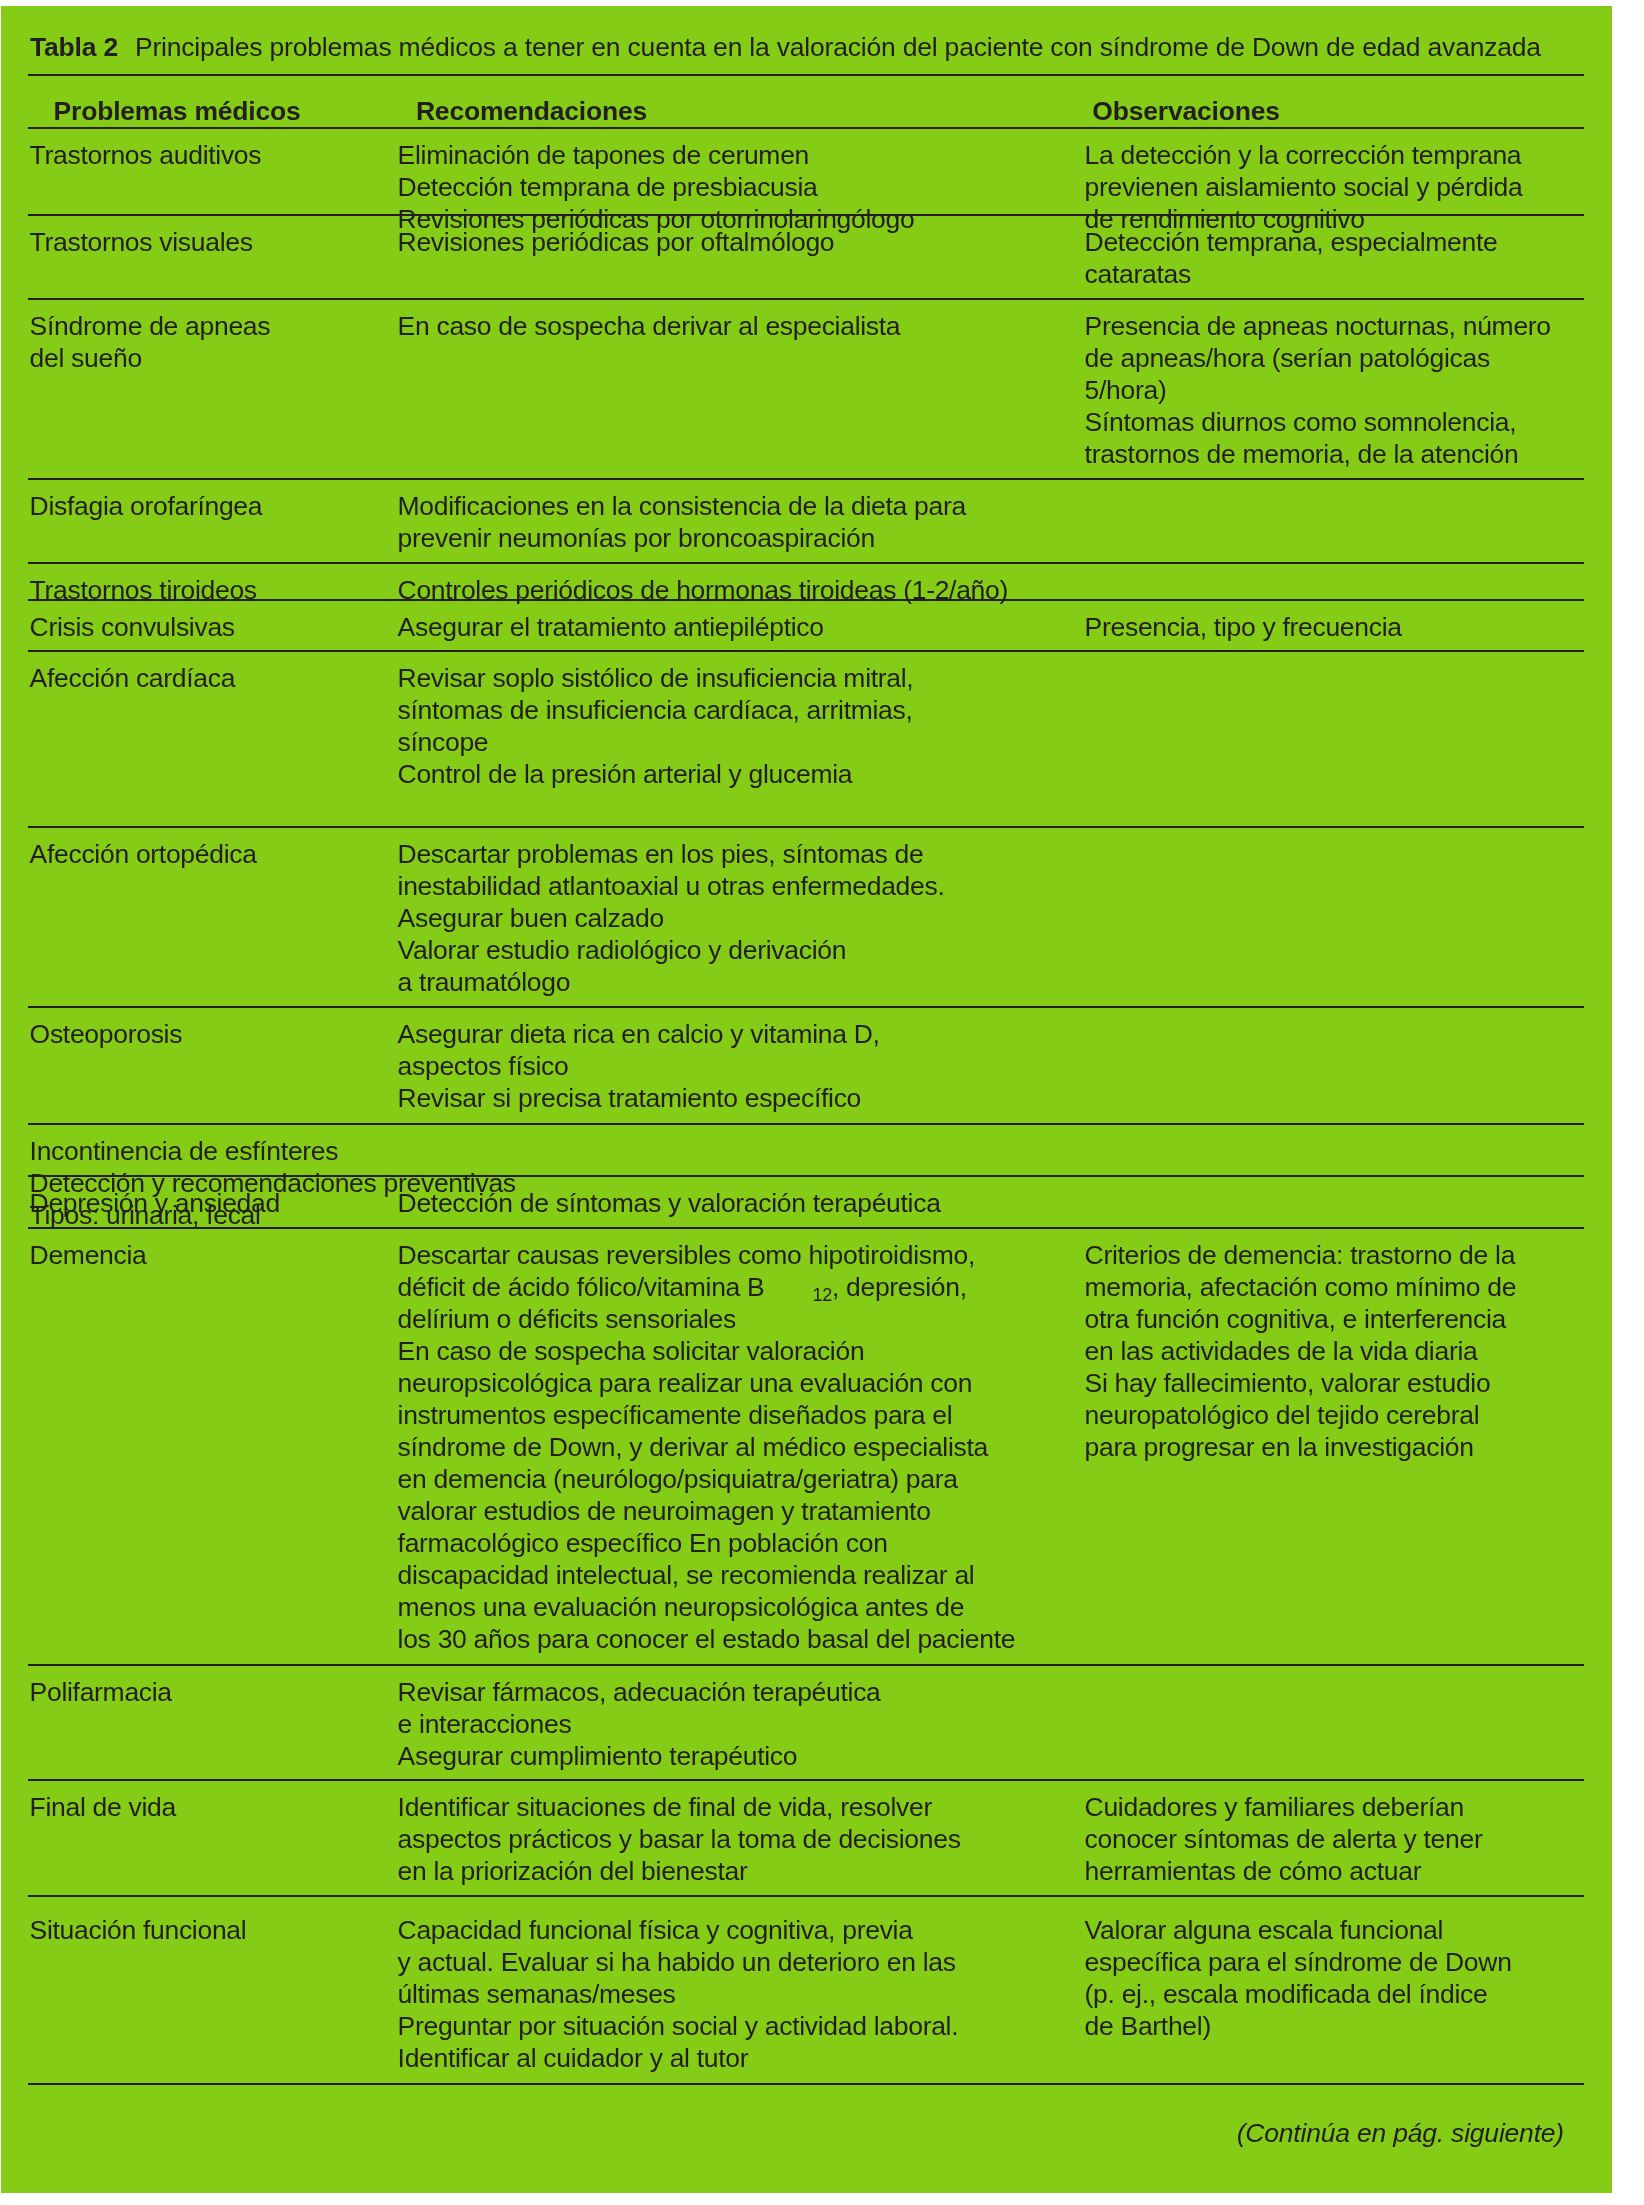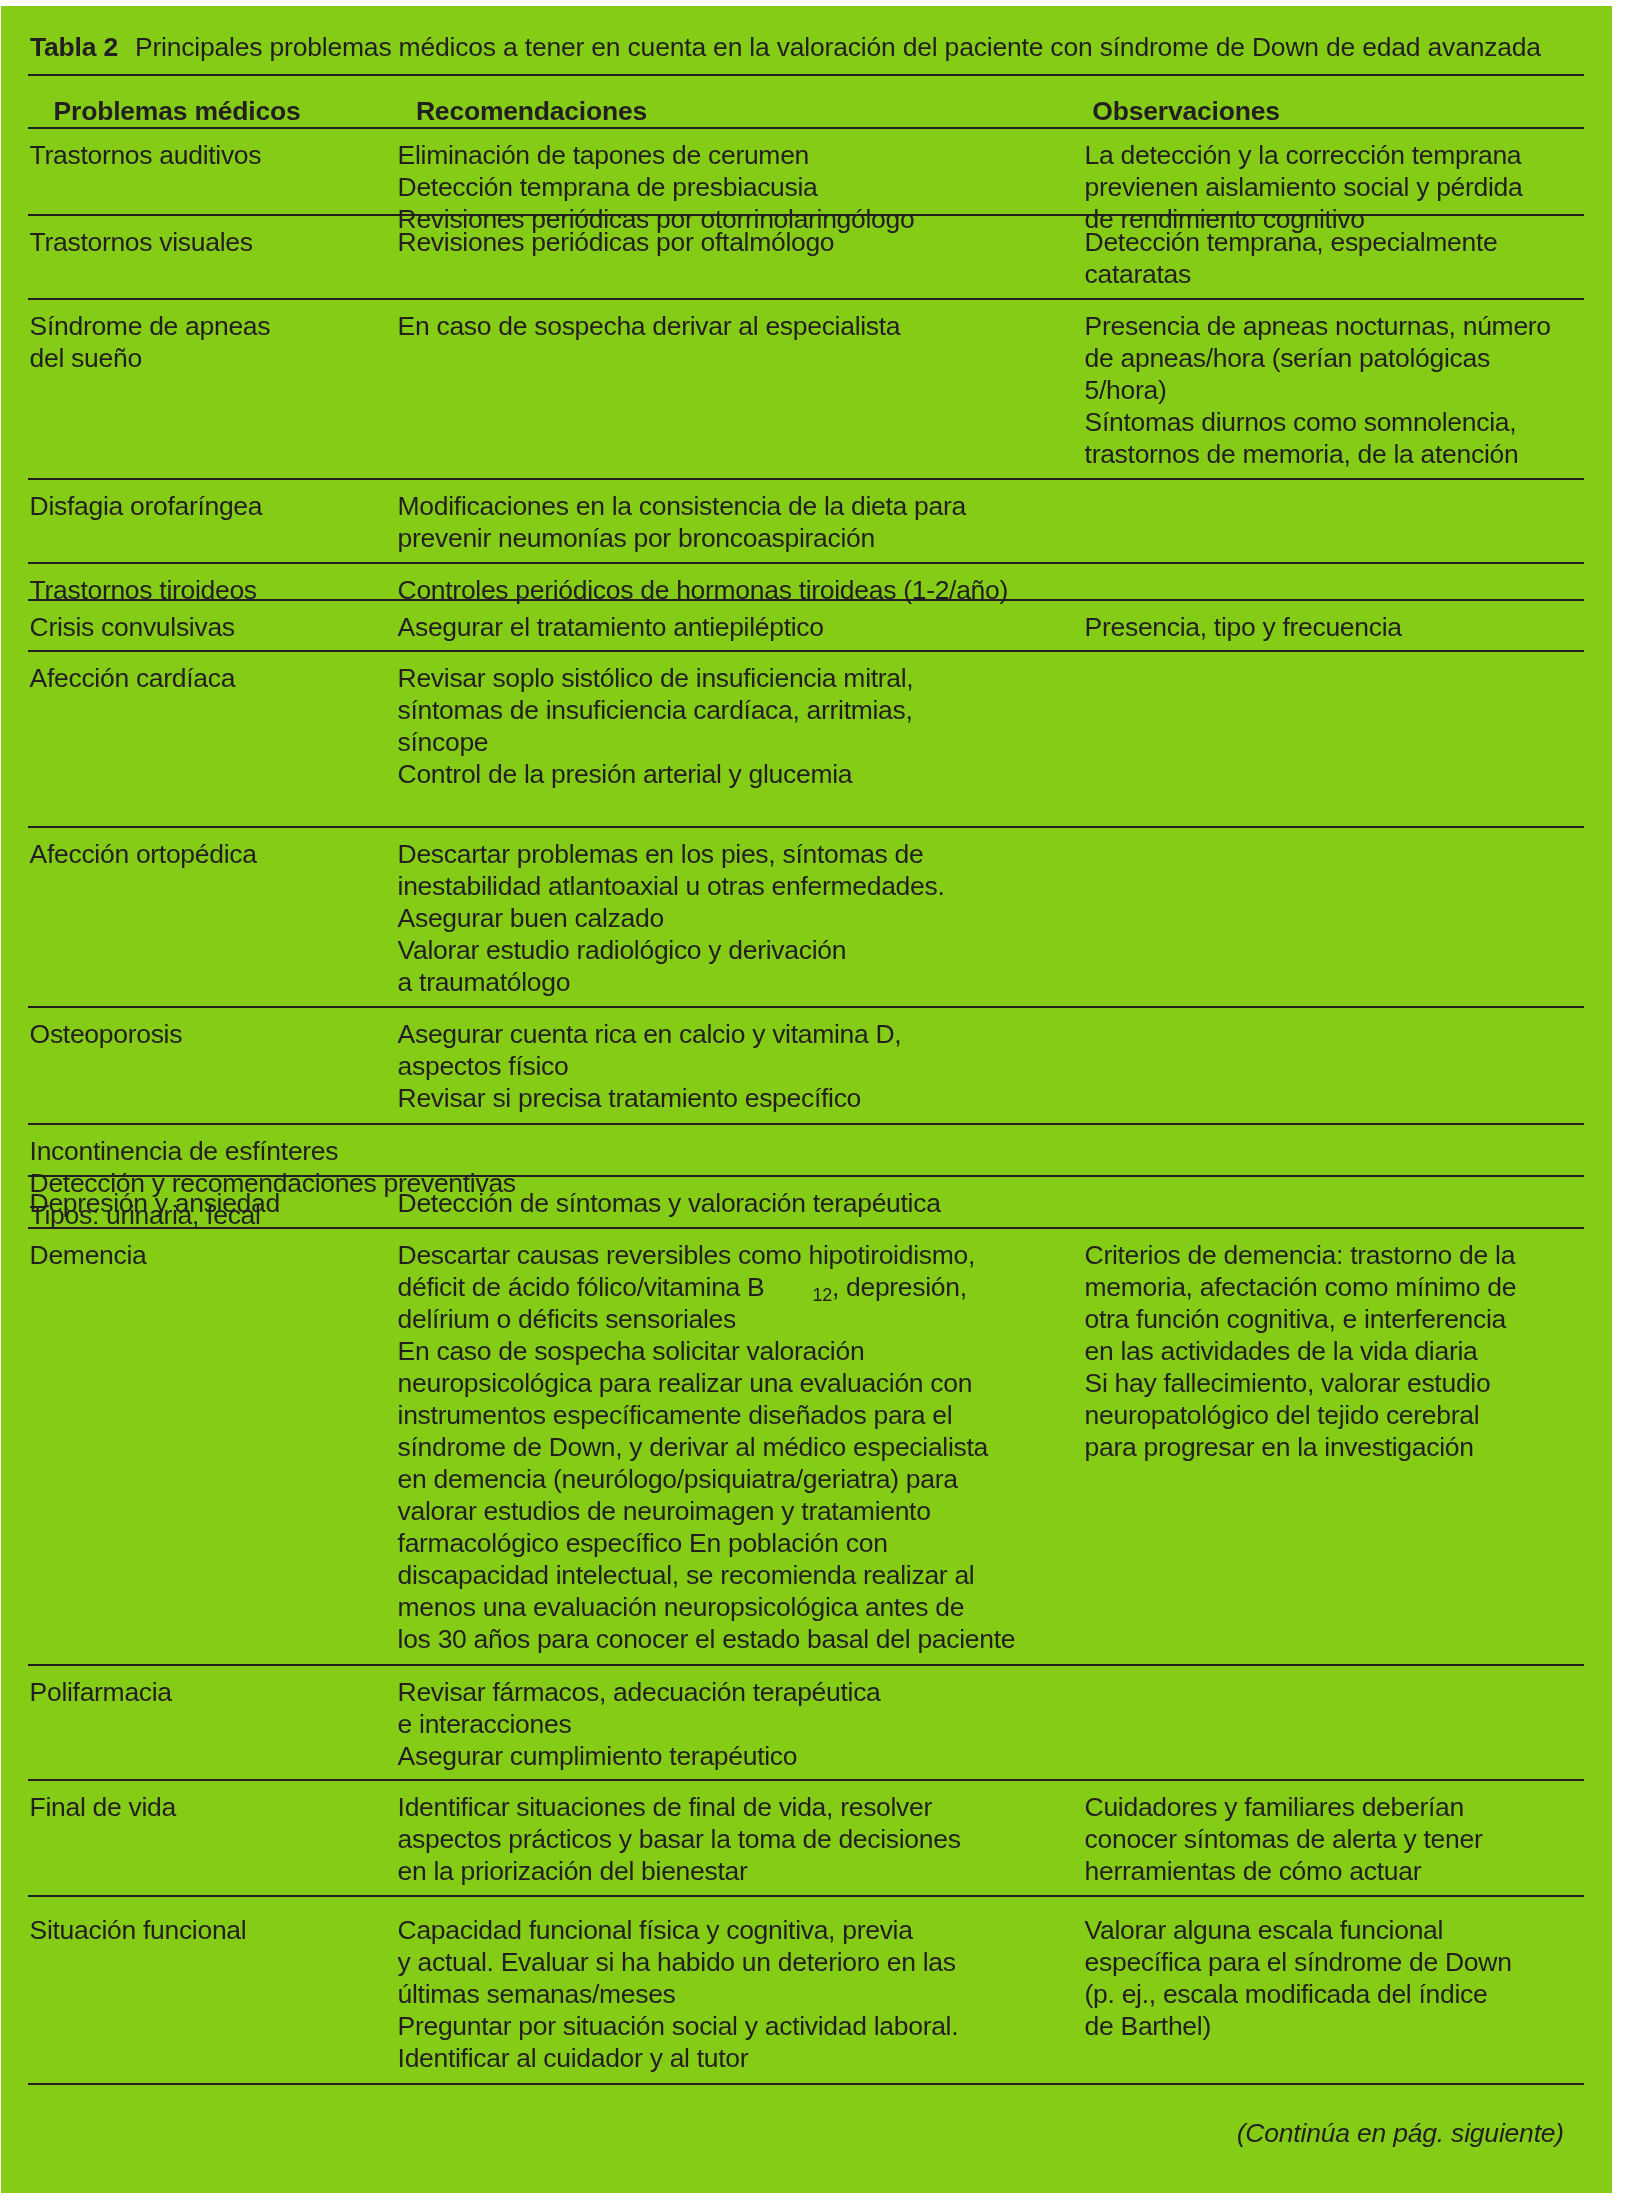--- a/index.html
+++ b/index.html
@@ -229,21 +229,21 @@
             <span class="line">Valorar estudio radiológico y derivación</span>
             <span class="line"> a traumatólogo</span>
           </div>
           <div class="cell c3"></div>
         </div>
         <div class="row r8">
           <div class="cell c1">
             <span class="line">Osteoporosis</span>
           </div>
           <div class="cell c2">
-            <span class="line">Asegurar cuenta rica en calcio y vitamina D,</span>
+            <span class="line">Asegurar dieta rica en calcio y vitamina D,</span>
             <span class="line">aspectos físico</span>
             <span class="line">Revisar si precisa tratamiento específico</span>
           </div>
           <div class="cell c3"></div>
         </div>
         <div class="row r9">
           <div class="cell c1">
             <span class="line">Incontinencia de esfínteres</span>
           </div>
           <div class="cell c2">

